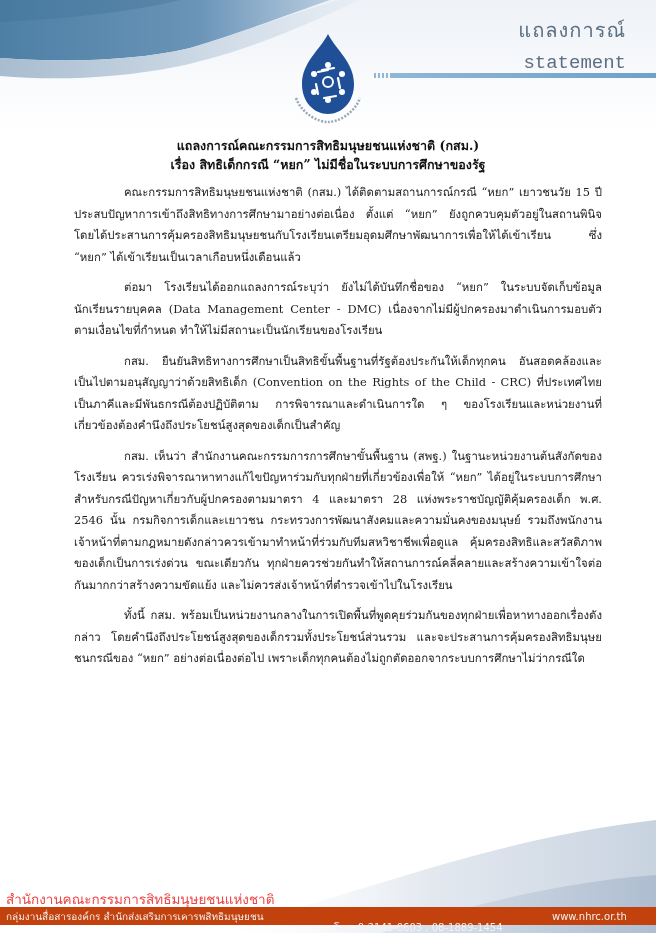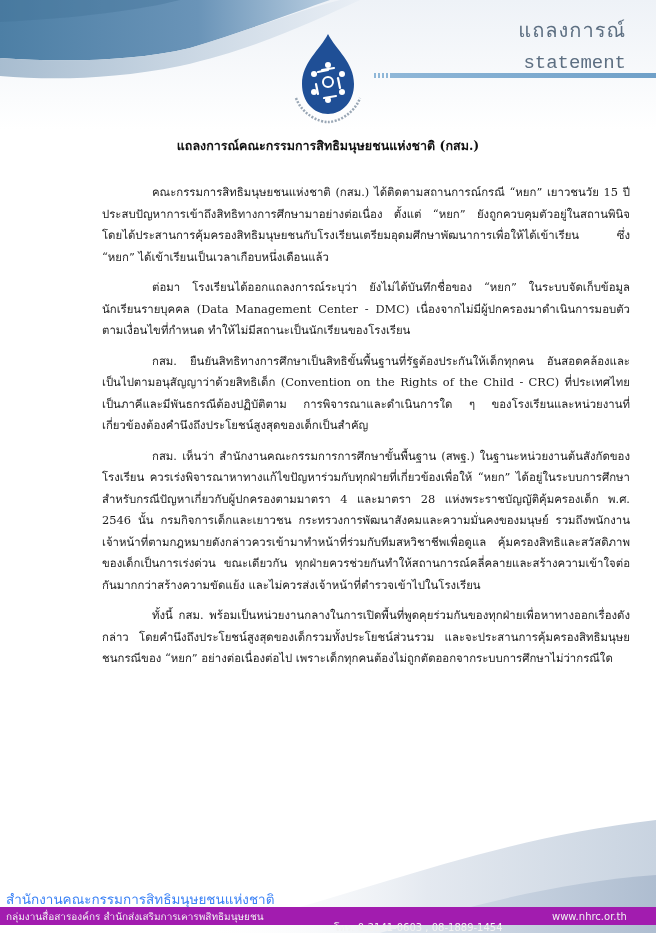--- a/index.html
+++ b/index.html
@@ -43,41 +43,40 @@
       position: absolute; left: 0; width: 656px; text-align: center;
       font-size: 12.5px; font-weight: bold; color: #111;
     }
     .t1 { top: 136px; }
     .t2 { top: 155px; }
 
     .body-text {
       position: absolute; left: 74px; width: 528px; top: 182px;
       font-size: 11.4px; line-height: 21.5px; color: #1d1d1d;
       text-align: justify;
-      margin-left: 28px;
     }
     .para { margin: 0 0 9px 0; text-indent: 50px; }
 
     .signature {
       position: absolute; right: 68px; top: 748px; text-align: right;
       font-size: 11.4px; line-height: 21px; color: #1d1d1d;
     }
     .sig-date { padding-right: 8px; }
 
     .footer-bg {
       position: absolute; left: 0; top: 790px; width: 656px; height: 143px; overflow: hidden;
     }
     .footer-org {
       position: absolute; left: 6px; top: 888px;
       font-family: "DejaVu Sans", "Liberation Sans", sans-serif;
-      font-size: 13.5px; color: #3b82f6; text-align: right;
+      font-size: 13.5px; color: #ef4444; text-align: right;
     }
     .footer-bar {
       position: absolute; left: 0; top: 907px; width: 656px; height: 18px;
-      background: #a21caf;
+      background: #c2410c;
       display: flex; align-items: center;
       font-family: "DejaVu Sans", "Liberation Sans", sans-serif;
       font-size: 10px; color: #f2f2f2;
     }
     .fb-dept { position: absolute; left: 6px; }
     .fb-phone { position: absolute; left: 334px; margin-top: 22px; }
     .fb-web { position: absolute; left: 552px; }
   </style>
 </head>
 <body>
@@ -123,20 +122,21 @@
       <path d="M8 66 C14 82 30 90 40 90 C50 90 66 82 72 66" fill="none" stroke="#9aa7b5" stroke-width="2.5" stroke-dasharray="2 1.5"></path>
     </svg>
 
     <div class="header-title">แถลงการณ์</div>
     <div class="header-sub">statement</div>
     <div class="rule-dots"></div>
     <div class="header-rule"></div>
   </div>
 
   <div class="doc-title t1">แถลงการณ์คณะกรรมการสิทธิมนุษยชนแห่งชาติ (กสม.)</div>
+  <div class="doc-title t2">เรื่อง สิทธิเด็กกรณี “หยก” ไม่มีชื่อในระบบการศึกษาของรัฐ</div>
 
   <div class="body-text">
     <p class="para">คณะกรรมการสิทธิมนุษยชนแห่งชาติ (กสม.) ได้ติดตามสถานการณ์กรณี “หยก” เยาวชนวัย 15 ปี ประสบปัญหาการเข้าถึงสิทธิทางการศึกษามาอย่างต่อเนื่อง ตั้งแต่ “หยก” ยังถูกควบคุมตัวอยู่ในสถานพินิจ โดยได้ประสานการคุ้มครองสิทธิมนุษยชนกับโรงเรียนเตรียมอุดมศึกษาพัฒนาการเพื่อให้ได้เข้าเรียน ซึ่ง “หยก” ได้เข้าเรียนเป็นเวลาเกือบหนึ่งเดือนแล้ว</p>
     <p class="para">ต่อมา โรงเรียนได้ออกแถลงการณ์ระบุว่า ยังไม่ได้บันทึกชื่อของ “หยก” ในระบบจัดเก็บข้อมูลนักเรียนรายบุคคล (Data Management Center - DMC) เนื่องจากไม่มีผู้ปกครองมาดำเนินการมอบตัวตามเงื่อนไขที่กำหนด ทำให้ไม่มีสถานะเป็นนักเรียนของโรงเรียน</p>
     <p class="para">กสม. ยืนยันสิทธิทางการศึกษาเป็นสิทธิขั้นพื้นฐานที่รัฐต้องประกันให้เด็กทุกคน อันสอดคล้องและเป็นไปตามอนุสัญญาว่าด้วยสิทธิเด็ก (Convention on the Rights of the Child - CRC) ที่ประเทศไทยเป็นภาคีและมีพันธกรณีต้องปฏิบัติตาม การพิจารณาและดำเนินการใด ๆ ของโรงเรียนและหน่วยงานที่เกี่ยวข้องต้องคำนึงถึงประโยชน์สูงสุดของเด็กเป็นสำคัญ</p>
     <p class="para">กสม. เห็นว่า สำนักงานคณะกรรมการการศึกษาขั้นพื้นฐาน (สพฐ.) ในฐานะหน่วยงานต้นสังกัดของโรงเรียน ควรเร่งพิจารณาหาทางแก้ไขปัญหาร่วมกับทุกฝ่ายที่เกี่ยวข้องเพื่อให้ “หยก” ได้อยู่ในระบบการศึกษา สำหรับกรณีปัญหาเกี่ยวกับผู้ปกครองตามมาตรา 4 และมาตรา 28 แห่งพระราชบัญญัติคุ้มครองเด็ก พ.ศ. 2546 นั้น กรมกิจการเด็กและเยาวชน กระทรวงการพัฒนาสังคมและความมั่นคงของมนุษย์ รวมถึงพนักงานเจ้าหน้าที่ตามกฎหมายดังกล่าวควรเข้ามาทำหน้าที่ร่วมกับทีมสหวิชาชีพเพื่อดูแล คุ้มครองสิทธิและสวัสดิภาพของเด็กเป็นการเร่งด่วน ขณะเดียวกัน ทุกฝ่ายควรช่วยกันทำให้สถานการณ์คลี่คลายและสร้างความเข้าใจต่อกันมากกว่าสร้างความขัดแย้ง และไม่ควรส่งเจ้าหน้าที่ตำรวจเข้าไปในโรงเรียน</p>
     <p class="para">ทั้งนี้ กสม. พร้อมเป็นหน่วยงานกลางในการเปิดพื้นที่พูดคุยร่วมกันของทุกฝ่ายเพื่อหาทางออกเรื่องดังกล่าว โดยคำนึงถึงประโยชน์สูงสุดของเด็กรวมทั้งประโยชน์ส่วนรวม และจะประสานการคุ้มครองสิทธิมนุษยชนกรณีของ “หยก” อย่างต่อเนื่องต่อไป เพราะเด็กทุกคนต้องไม่ถูกตัดออกจากระบบการศึกษาไม่ว่ากรณีใด</p>
   </div>
 
 

